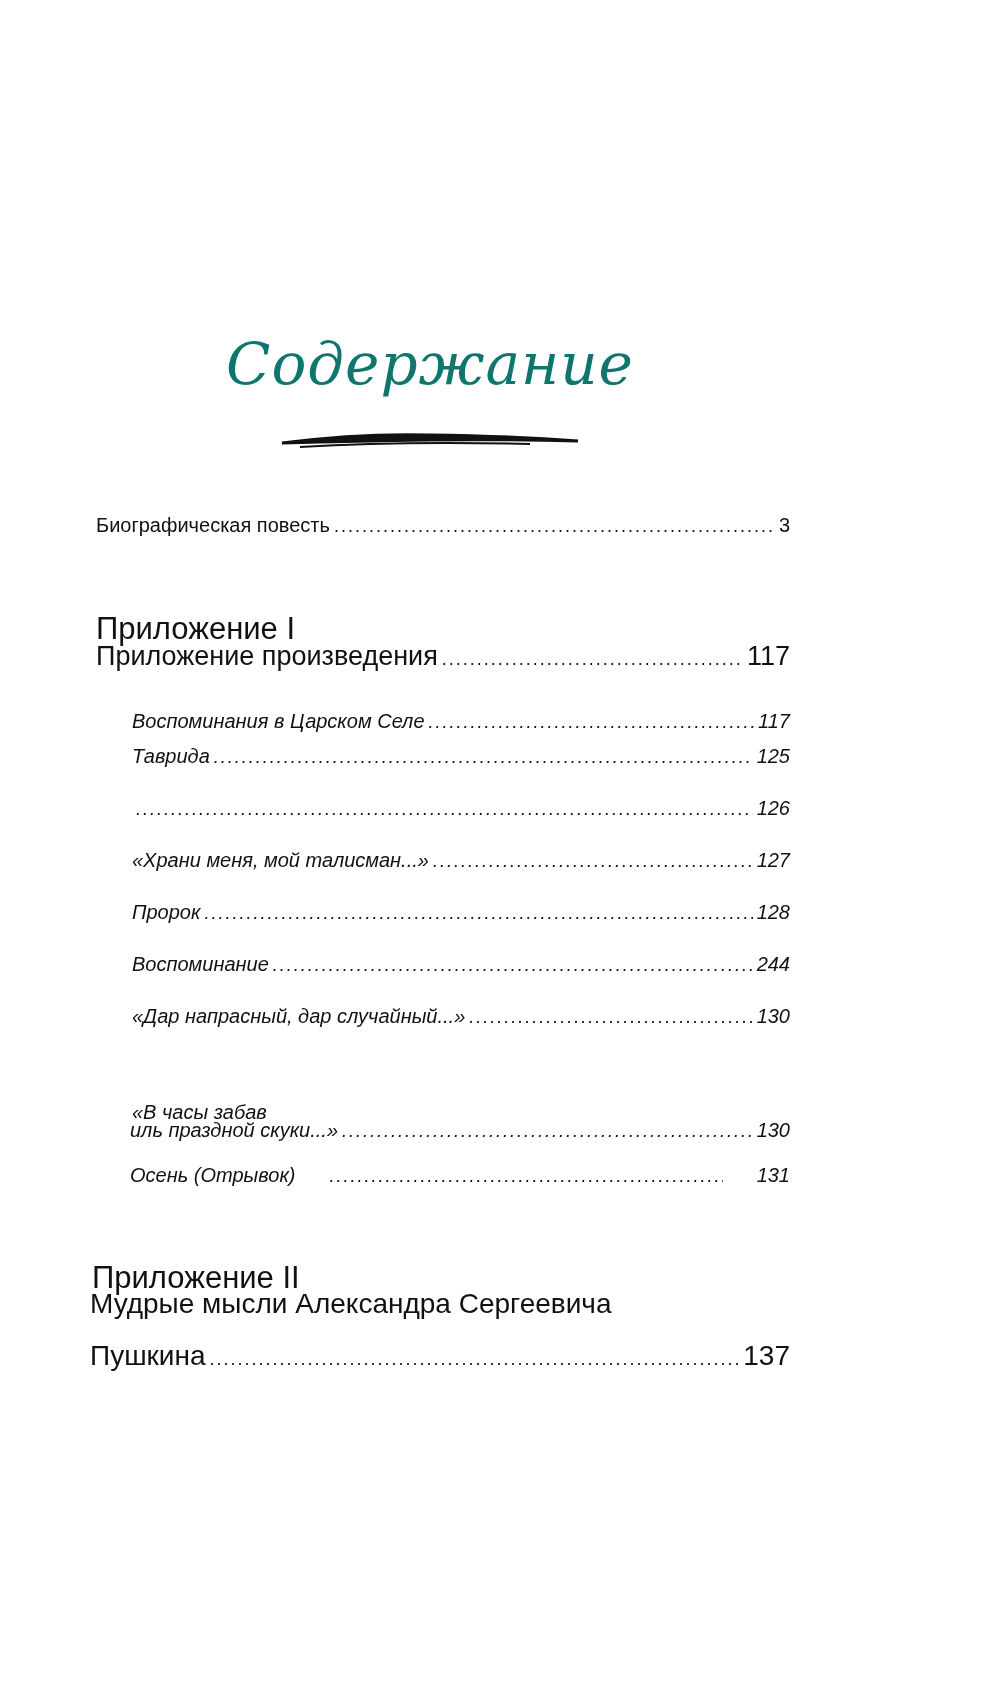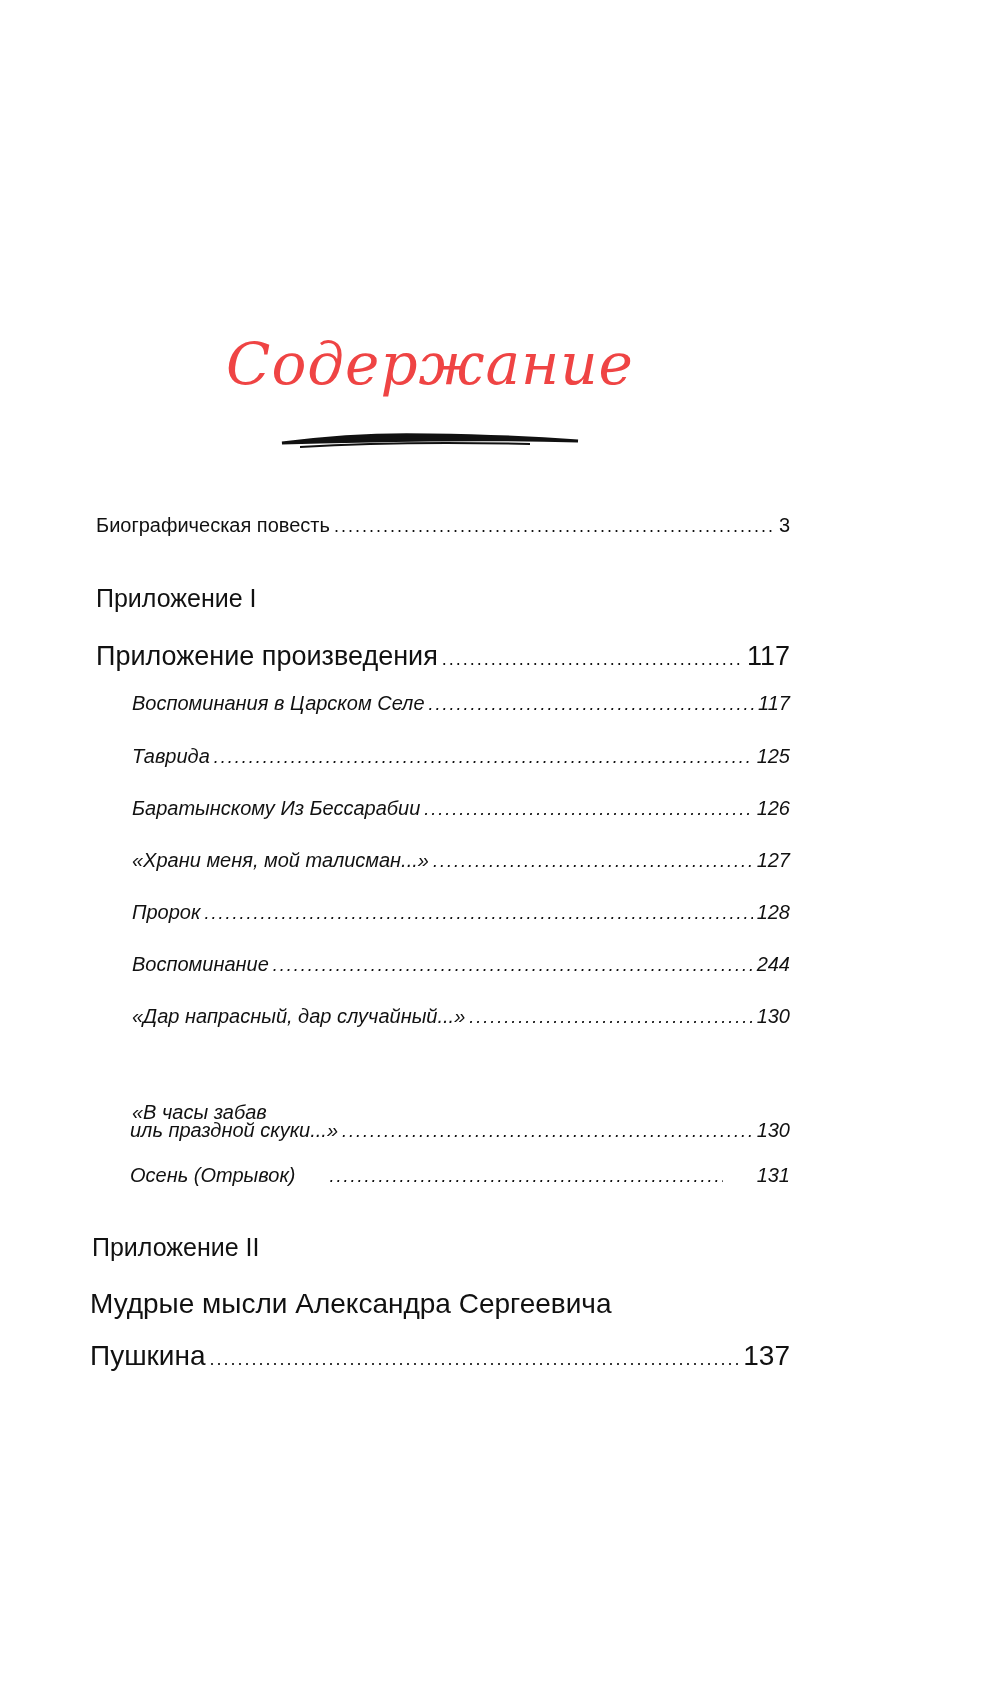--- a/index.html
+++ b/index.html
@@ -1,25 +1,25 @@
 <!DOCTYPE html>
 <html><head>
   <meta charset="utf-8">
   <style>
     html, body { margin: 0; padding: 0; background: #ffffff; }
     body { width: 1000px; height: 1695px; position: relative; overflow: hidden; color: #111; font-family: "Liberation Sans", sans-serif; }
-    .title { position: absolute; left: 0; width: 860px; top: 330px; text-align: center; font-family: "DejaVu Serif", serif; font-style: italic; font-size: 58px; letter-spacing: 1px; color: #ef4444; }
+    .title { position: absolute; left: 0; width: 860px; top: 330px; text-align: center; font-family: "DejaVu Serif", serif; font-style: italic; font-size: 58px; letter-spacing: 1px; color: #0f766e; }
     .underline { position: absolute; left: 280px; top: 427px; width: 300px; height: 24px; }
     .toc { position: absolute; left: 0; top: 0; width: 1000px; }
     .row { position: absolute; display: flex; align-items: baseline; font-size: 20px; white-space: nowrap; }
     .row .label { flex: 0 0 auto; }
     .row .dots { flex: 1 1 auto; overflow: hidden; margin: 0 4px; letter-spacing: 2px; }
     .row .dots::before { content: "........................................................................................................................................................................"; font-size: 18px; }
     .row .page { flex: 0 0 auto; }
-    .heading { position: absolute; font-size: 25px; }
+    .heading { position: absolute; font-size: 31px; margin-top: 27px; }
     .it { font-style: italic; }
   </style>
 </head>
 <body>
 
 <div class="title">Содержание</div>
 <svg class="underline" viewBox="0 0 300 24">
   <path d="M2 16 Q 80 6 150 8 Q 230 9 298 14 Q 230 12 150 13 Q 80 14 2 16 Z" fill="#111" stroke="#111" stroke-width="3"></path>
   <path d="M20 20 Q 120 14 250 17" fill="none" stroke="#111" stroke-width="2"></path>
 </svg>
@@ -32,34 +32,33 @@
   </div>
 
   <div class="heading" style="left:96px; top:584px;">Приложение I</div>
 
   <div class="row" style="left:96px; top:641px; width:694px; font-size:27px;">
     <span class="label">Приложение произведения</span>
     <span class="dots"></span>
     <span class="page">117</span>
   </div>
 
-  <div class="row it" style="left:132px; top:692px; width:658px;justify-content:flex-end;">
+  <div class="row it" style="left:132px; top:710px; width:658px;justify-content:flex-end;">
     <span class="label">Воспоминания в Царском Селе</span>
     <span class="dots"></span>
     <span class="page">117</span>
   </div>
 
   <div class="row it" style="left:132px; top:745px; width:658px;">
     <span class="label">Таврида</span>
     <span class="dots"></span>
     <span class="page">125</span>
   </div>
 
   <div class="row it" style="left:132px; top:797px; width:658px;">
-    <span class="label">Баратынскому Из Бессарабии</span>
     <span class="dots"></span>
     <span class="page">126</span>
   </div>
 
   <div class="row it" style="left:132px; top:849px; width:658px;">
     <span class="label">«Храни меня, мой талисман...»</span>
     <span class="dots"></span>
     <span class="page">127</span>
   </div>
 

